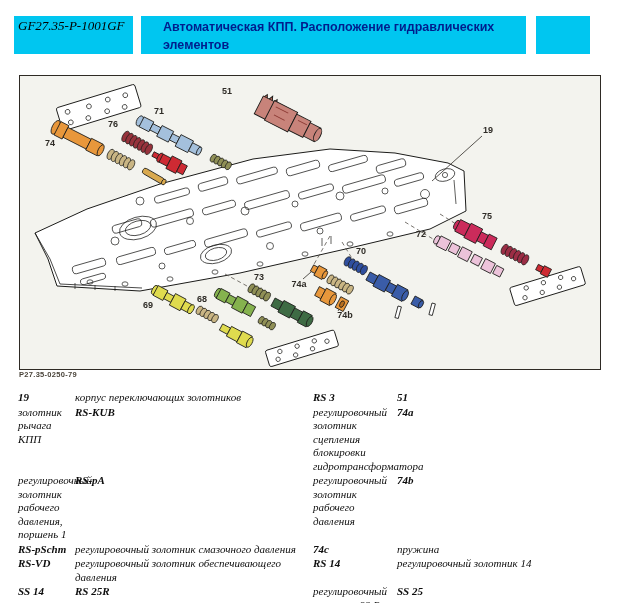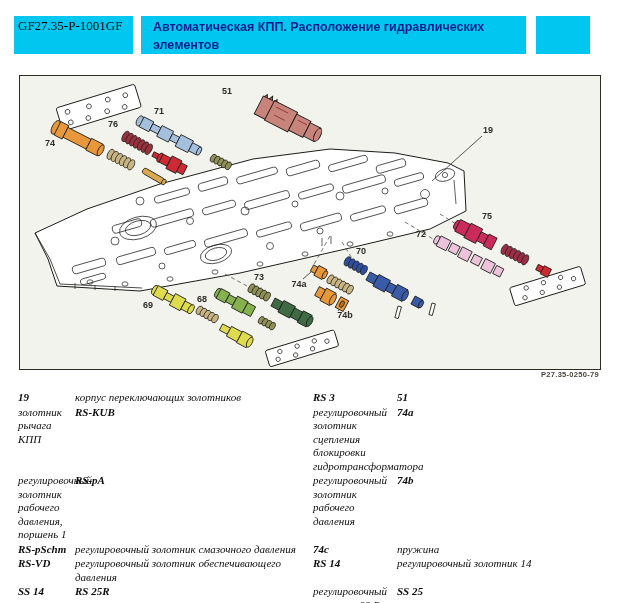--- a/index.html
+++ b/index.html
@@ -1,28 +1,28 @@
 <!DOCTYPE html>
 <html><head>
 <meta charset="utf-8">
 <style>
   html,body{margin:0;padding:0;background:#fff;}
   .page{position:relative;width:636px;height:603px;background:#ffffff;overflow:hidden;
         font-family:"Liberation Sans",sans-serif;}
   
   .hcell{position:absolute;top:16px;height:38px;box-sizing:border-box;}
   .hcode{left:14px;width:119px;font-family:"Liberation Serif",serif;font-size:13px;
-         color:#000;padding:2px 4px;}
+         color:#000;padding:2px 4px;font-style:italic;}
   .htitle{left:141px;width:385px;font-weight:bold;font-size:12.5px;line-height:1.42;
-          padding:3px 12px;}
+          padding:3px 22px;}
   .hempty{left:536px;width:54px;}
   
   .figframe{position:absolute;left:19px;top:75px;width:580px;height:293px;
             border:1px solid #2e2a24;background:#f3f3ee;}
-  .figref{position:absolute;left:19px;top:370px;width:580px;text-align:right;
+  .figref{position:absolute;left:19px;top:370px;width:580px;
           font-size:7.5px;font-weight:bold;letter-spacing:.3px;color:#4a443a;}
   
   .legend{position:absolute;left:18px;top:391px;width:602px;display:grid;
           grid-template-columns:57px 238px 84px 182px;
           font-family:"Liberation Serif",serif;font-style:italic;font-size:11px;
           line-height:13.5px;color:#0d0d0d;}
   .legend .lk{font-weight:600;padding-bottom:1px;}
   .legend .ld{font-weight:400;padding-bottom:1px;padding-right:8px;}
   svg text{font-family:"Liberation Sans",sans-serif;}
   .callout{font-weight:bold;font-size:9px;fill:#2e2b26;}

